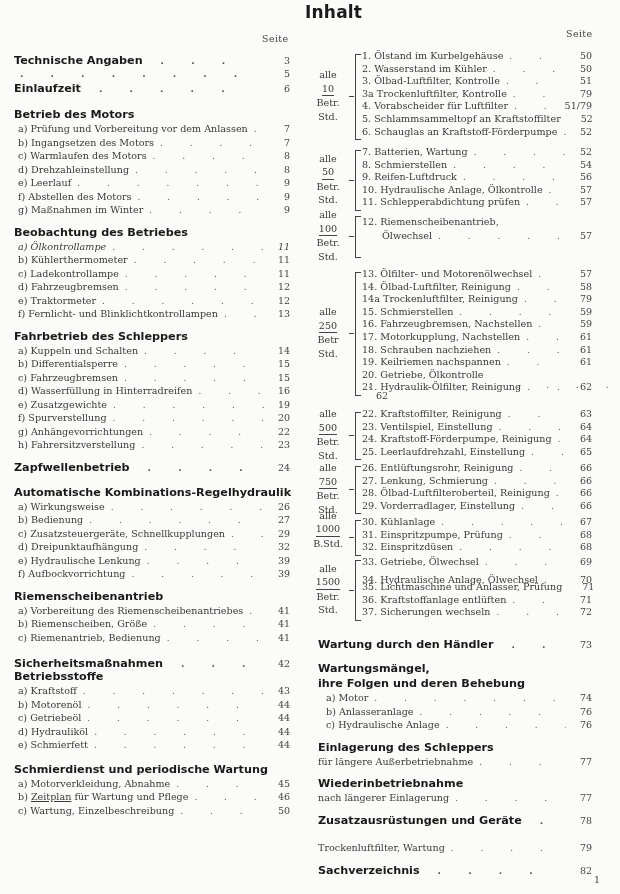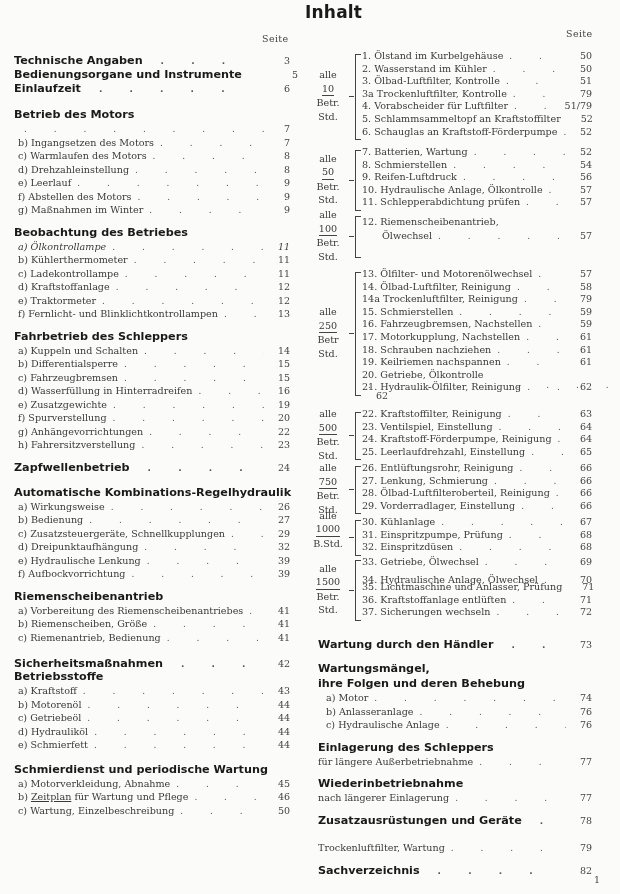--- a/index.html
+++ b/index.html
@@ -28,35 +28,35 @@
 <div class="seite" style="left:262px;top:33px;">Seite</div>
 <div class="seite" style="left:566px;top:28px;">Seite</div>
 
 <div id="left">
     <div class="row head" style="left: 14px; top: 54px; width: 276px;">
       <span class="lbl">Technische Angaben</span>
       <span class="dots">. . . . . . . . . . . . . . . . . . . . . . . . . . . .</span>
       <span class="pg">3</span>
     </div>
     <div class="row head" style="left: 14px; top: 68px; width: 276px;">
-      <span class="lbl">Bedienungsorgane und Instrumente</span>
       <span class="dots">. . . . . . . . . . . . . . . . . . . . . . . . . . . .</span>
       <span class="pg">5</span>
     </div>
     <div class="row head" style="left: 14px; top: 82px; width: 276px;">
       <span class="lbl">Einlaufzeit</span>
       <span class="dots">. . . . . . . . . . . . . . . . . . . . . . . . . . . .</span>
       <span class="pg">6</span>
     </div>
     <div class="row head" style="left: 14px; top: 108px; width: 276px;">
       <span class="lbl">Betrieb des Motors</span>
       <span class="dots"></span>
       <span class="pg"></span>
     </div>
     <div class="row sub" style="left: 18px; top: 123px; width: 272px;">
+      <span class="lbl">a) Prüfung und Vorbereitung vor dem Anlassen</span>
       <span class="dots">. . . . . . . . . . . . . . . . . . . . . . . . . . . .</span>
       <span class="pg">7</span>
     </div>
     <div class="row sub" style="left: 18px; top: 136.5px; width: 272px;">
       <span class="lbl">b) Ingangsetzen des Motors</span>
       <span class="dots">. . . . . . . . . . . . . . . . . . . . . . . . . . . .</span>
       <span class="pg">7</span>
     </div>
     <div class="row sub" style="left: 18px; top: 150px; width: 272px;">
       <span class="lbl">c) Warmlaufen des Motors</span>
@@ -97,21 +97,21 @@
       <span class="lbl">b) Kühlerthermometer</span>
       <span class="dots">. . . . . . . . . . . . . . . . . . . . . . . . . . . .</span>
       <span class="pg">11</span>
     </div>
     <div class="row sub" style="left: 18px; top: 267.5px; width: 272px;">
       <span class="lbl">c) Ladekontrollampe</span>
       <span class="dots">. . . . . . . . . . . . . . . . . . . . . . . . . . . .</span>
       <span class="pg">11</span>
     </div>
     <div class="row sub" style="left: 18px; top: 281px; width: 272px;">
-      <span class="lbl">d) Kraftstoffanlage</span>
+      <span class="lbl">d) Fahrzeugbremsen</span>
       <span class="dots">. . . . . . . . . . . . . . . . . . . . . . . . . . . .</span>
       <span class="pg">12</span>
     </div>
     <div class="row sub" style="left: 18px; top: 294.5px; width: 272px;">
       <span class="lbl">e) Traktormeter</span>
       <span class="dots">. . . . . . . . . . . . . . . . . . . . . . . . . . . .</span>
       <span class="pg">12</span>
     </div>
     <div class="row sub" style="left: 18px; top: 308px; width: 272px;">
       <span class="lbl">f) Fernlicht- und Blinklichtkontrollampen</span>

